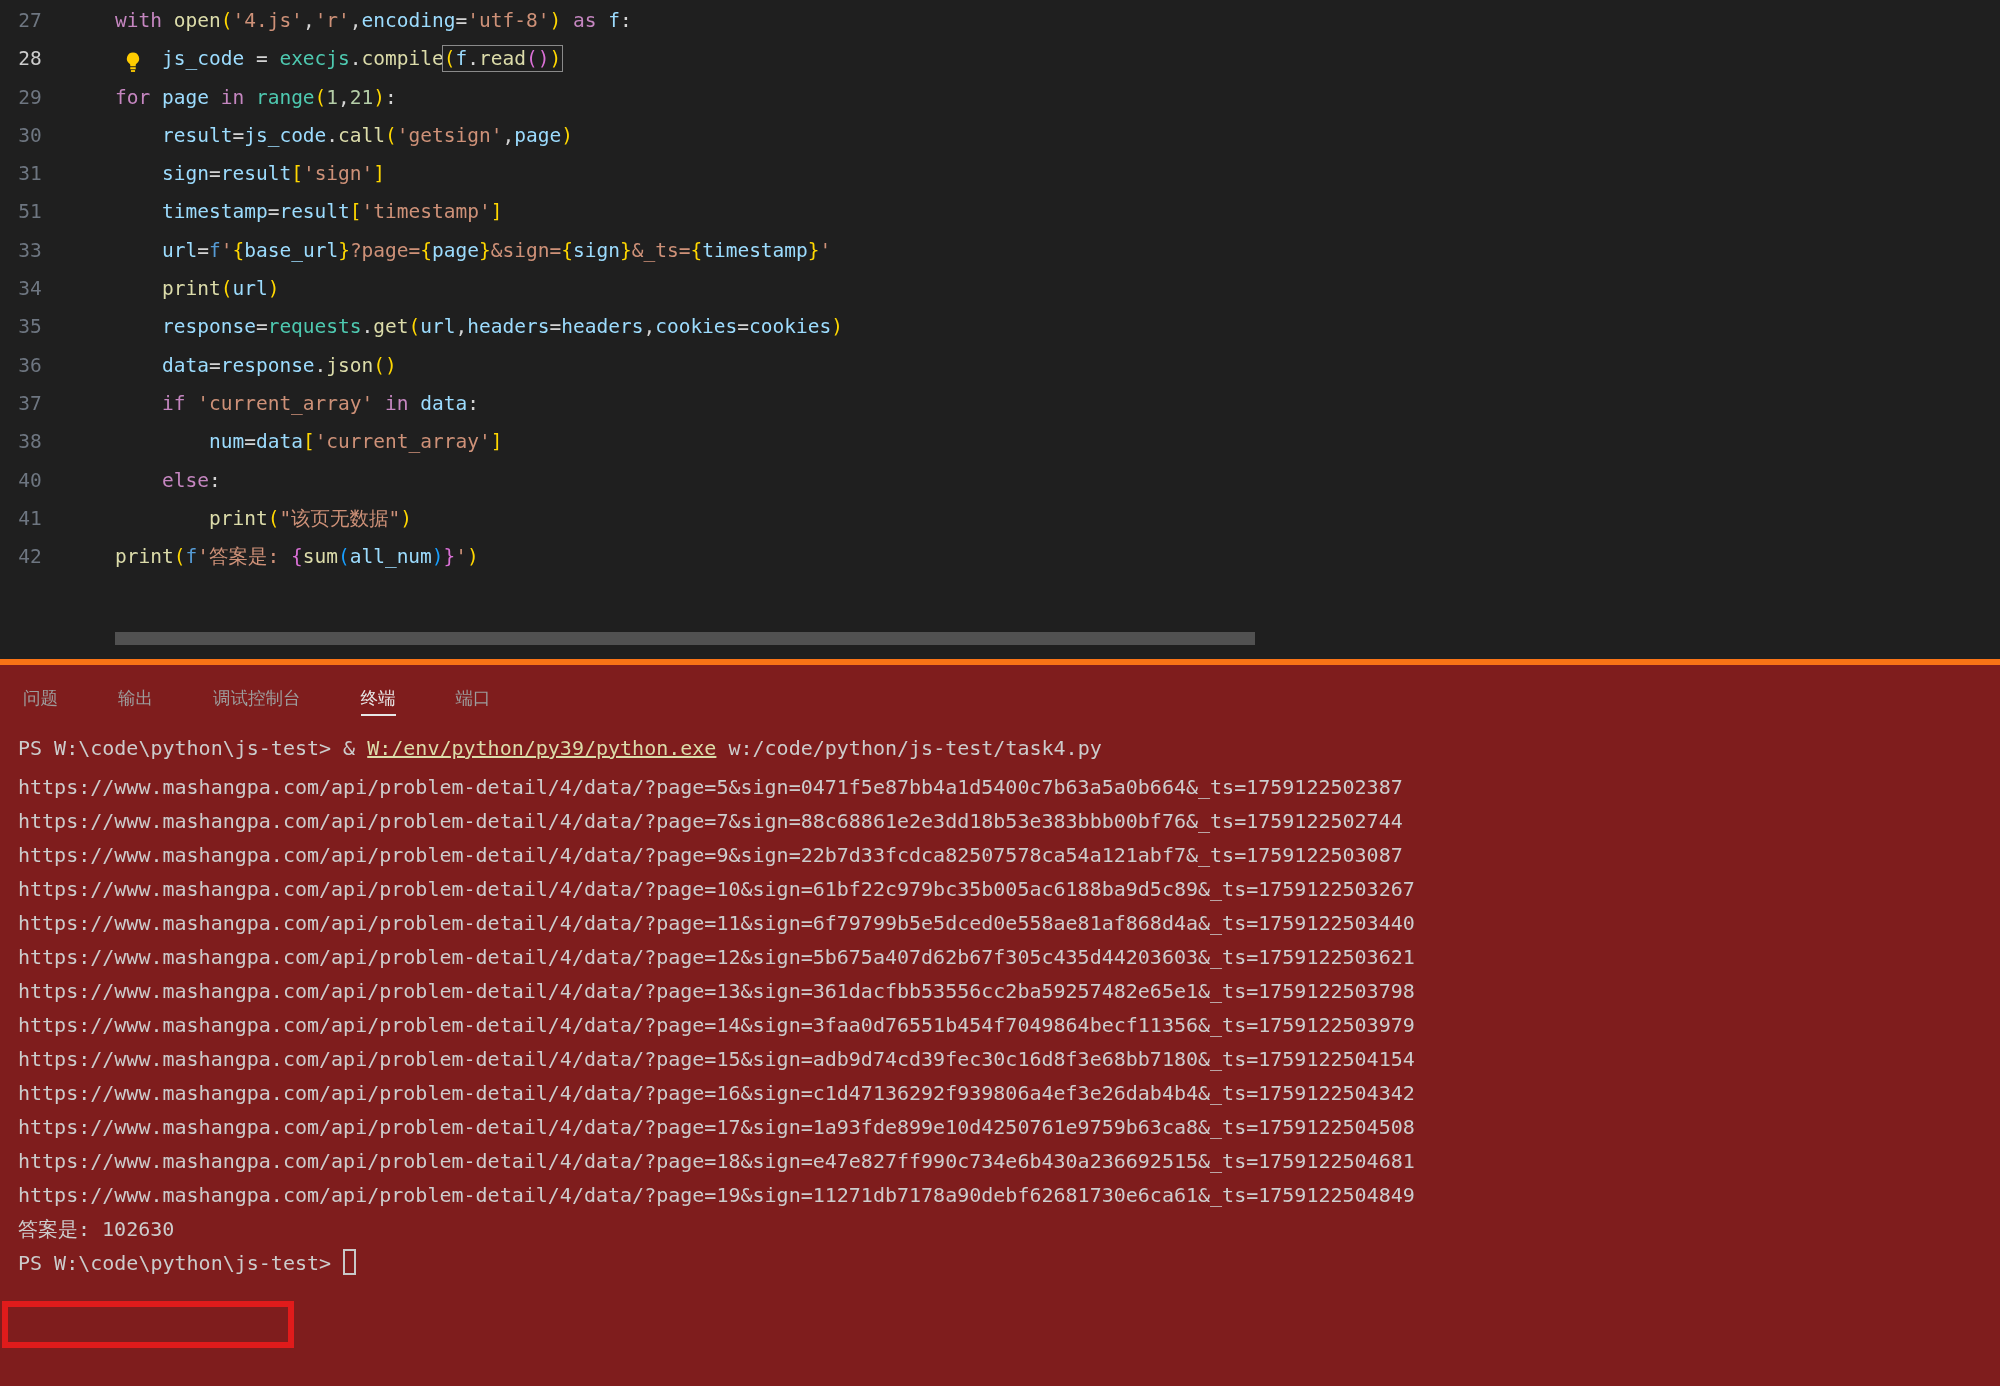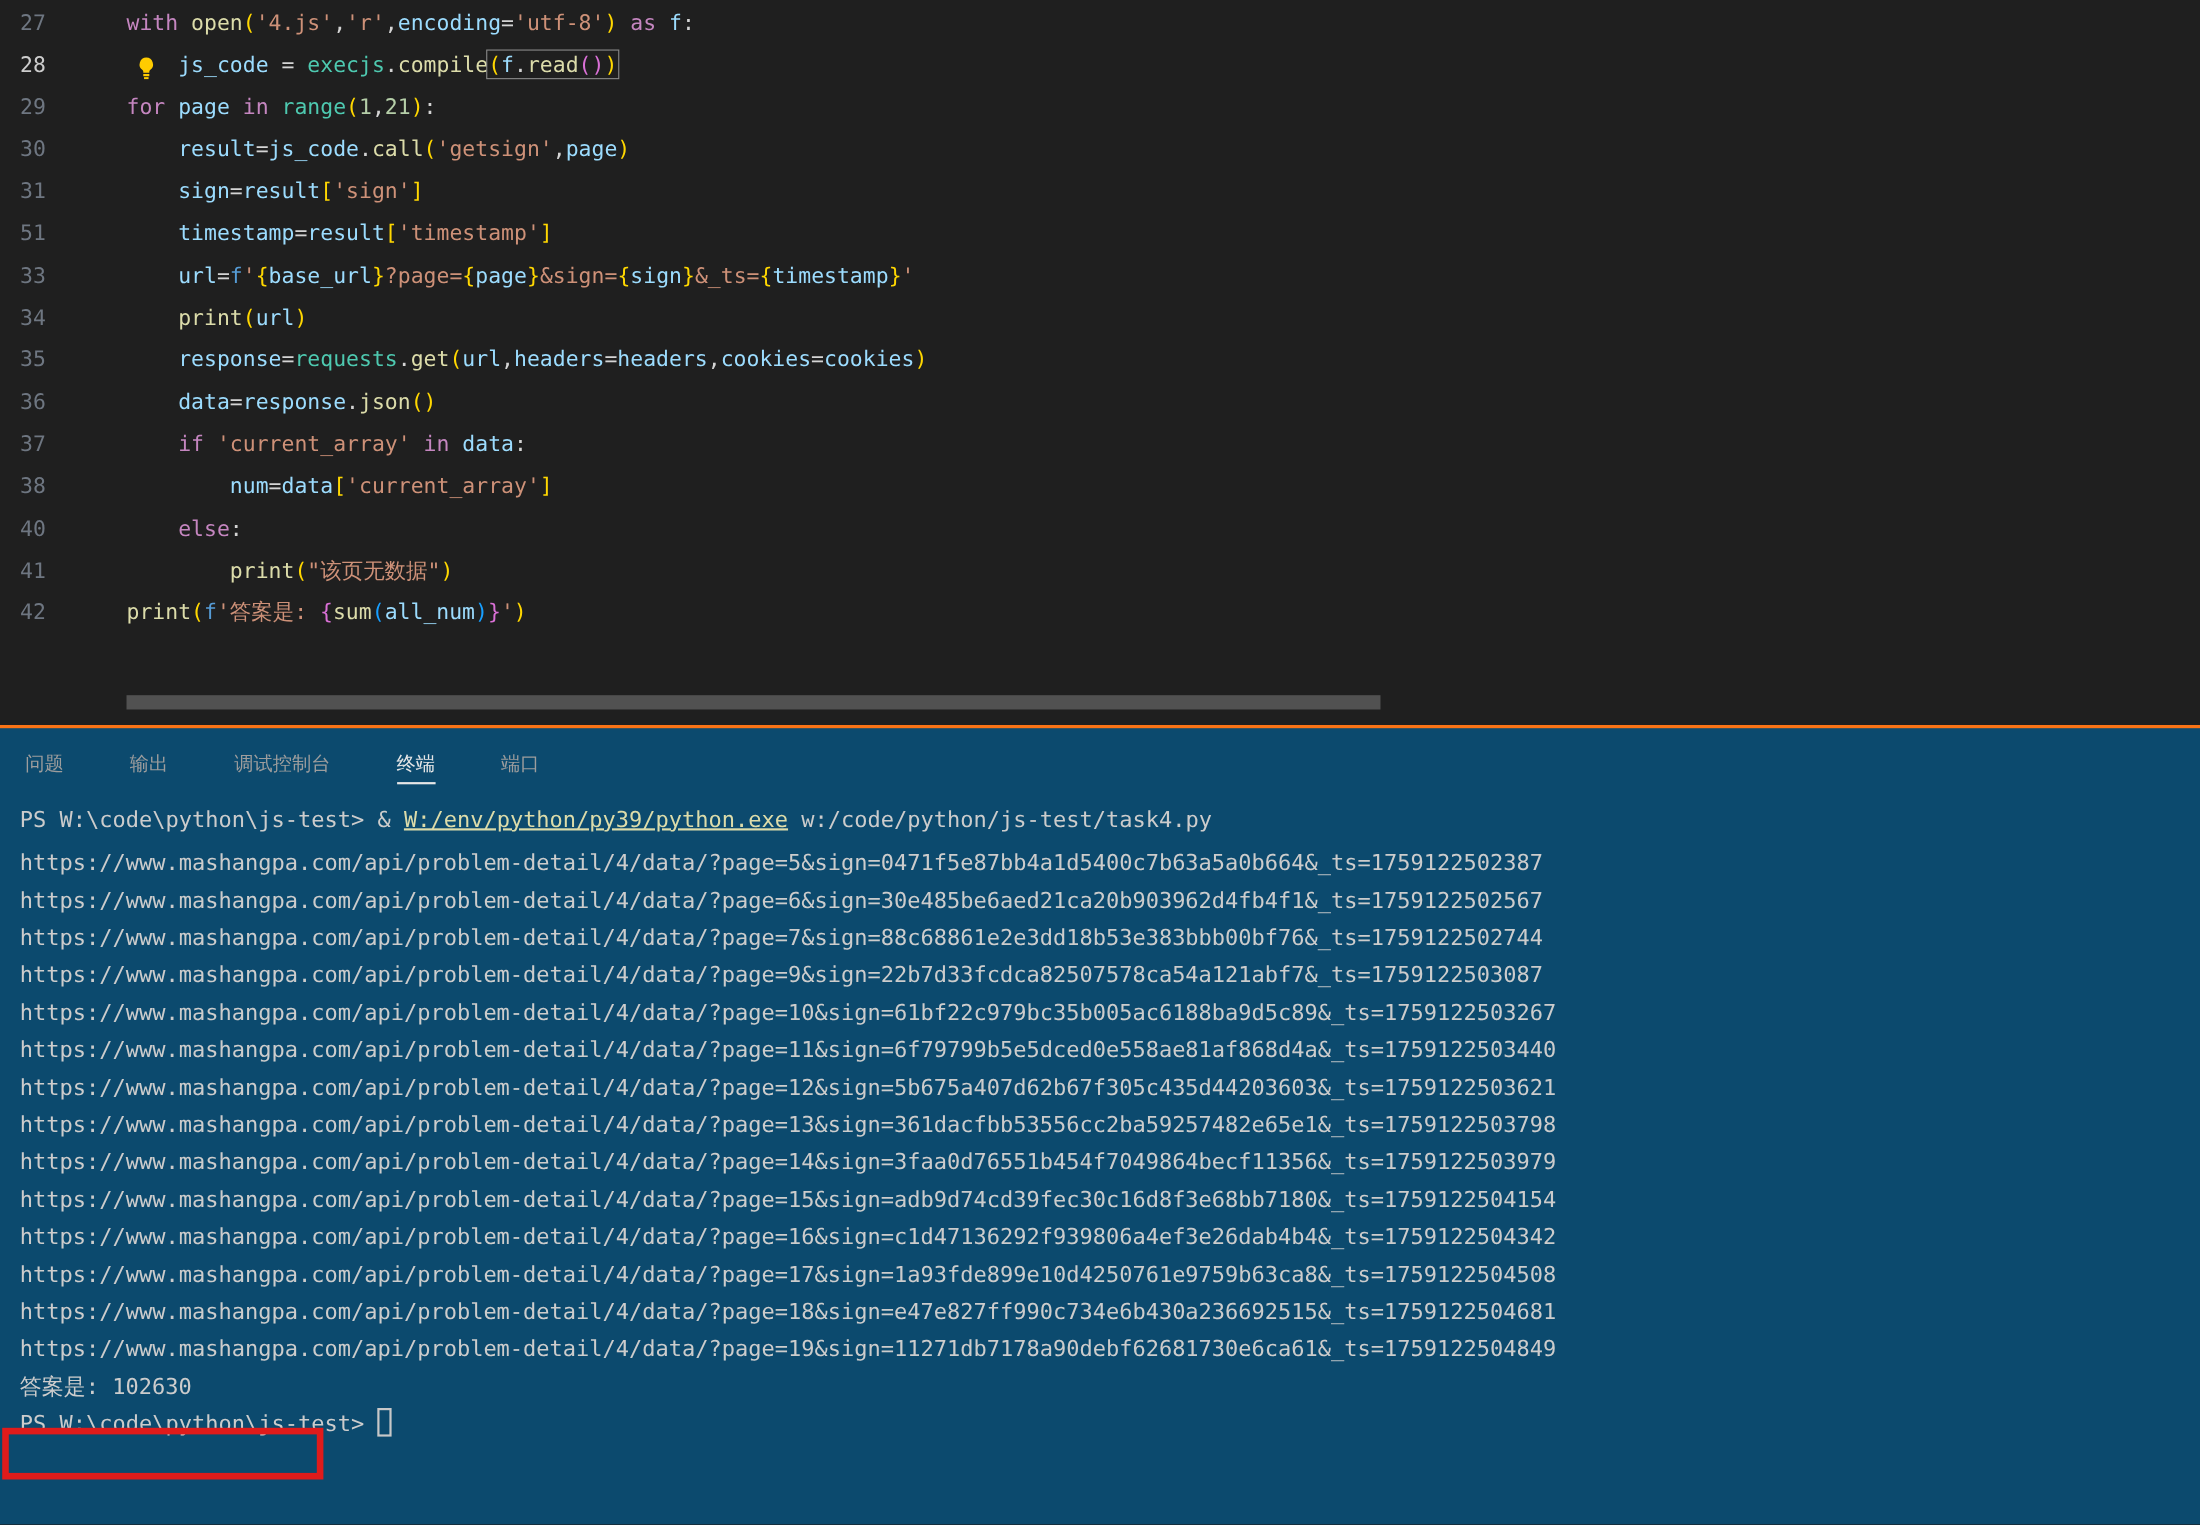--- a/index.html
+++ b/index.html
@@ -29,21 +29,21 @@
   .tk-mod { color:#4EC9B0; }
   .tk-cls { color:#4EC9B0; }
   .tk-fpre{ color:#569CD6; }
   .tk-ws  { color:#D4D4D4; }
   .boxed  { outline:1px solid #8a8a8a; outline-offset:1px;text-align:right; }
 
   .hscrollbar { position:absolute; left:115px; top:632px; width:1140px; height:13px;
                 background:#515151; }
 
   
-  .panel { height:727px; border-top:3px solid #f97316; background:#0c4a6e; }
+  .panel { height:727px; border-top:6px solid #f97316; background:#7f1d1d; }
   .panel-tabs { height:66px; display:flex; align-items:center; padding-left:23px;
                 gap:60px; font-family:"DejaVu Sans","Liberation Sans",sans-serif;
                 font-size:17.5px; }
   .panel-tab { color:#9d9d9d; height:66px; line-height:66px; position:relative;
                cursor:pointer; }
   .panel-tab.active { color:#e7e7e7; }
   .panel-tab.active::after { content:""; position:absolute; left:0; right:0;
                bottom:15px; height:2px; background:#e7e7e7; }
 
   
@@ -91,21 +91,20 @@
   <div class="panel-tabs" id="panel-tabs">
       <div class="panel-tab">问题</div>
       <div class="panel-tab">输出</div>
       <div class="panel-tab">调试控制台</div>
       <div class="panel-tab active">终端</div>
       <div class="panel-tab">端口</div>
     </div>
   <div class="terminal" id="terminal">
       <div class="term-line cmd-line"><span class="seg-plain">PS W:\code\python\js-test&gt; </span><span class="seg-plain">&amp; </span><span class="seg-exe">W:/env/python/py39/python.exe</span><span class="seg-arg"> w:/code/python/js-test/task4.py</span></div>
       <div class="term-line">https://www.mashangpa.com/api/problem-detail/4/data/?page=5&amp;sign=0471f5e87bb4a1d5400c7b63a5a0b664&amp;_ts=1759122502387</div>
-      <div class="term-line">https://www.mashangpa.com/api/problem-detail/4/data/?page=6&amp;sign=30e485be6aed21ca20b903962d4fb4f1&amp;_ts=1759122502567</div>
       <div class="term-line">https://www.mashangpa.com/api/problem-detail/4/data/?page=7&amp;sign=88c68861e2e3dd18b53e383bbb00bf76&amp;_ts=1759122502744</div>
       <div class="term-line">https://www.mashangpa.com/api/problem-detail/4/data/?page=9&amp;sign=22b7d33fcdca82507578ca54a121abf7&amp;_ts=1759122503087</div>
       <div class="term-line">https://www.mashangpa.com/api/problem-detail/4/data/?page=10&amp;sign=61bf22c979bc35b005ac6188ba9d5c89&amp;_ts=1759122503267</div>
       <div class="term-line">https://www.mashangpa.com/api/problem-detail/4/data/?page=11&amp;sign=6f79799b5e5dced0e558ae81af868d4a&amp;_ts=1759122503440</div>
       <div class="term-line">https://www.mashangpa.com/api/problem-detail/4/data/?page=12&amp;sign=5b675a407d62b67f305c435d44203603&amp;_ts=1759122503621</div>
       <div class="term-line">https://www.mashangpa.com/api/problem-detail/4/data/?page=13&amp;sign=361dacfbb53556cc2ba59257482e65e1&amp;_ts=1759122503798</div>
       <div class="term-line">https://www.mashangpa.com/api/problem-detail/4/data/?page=14&amp;sign=3faa0d76551b454f7049864becf11356&amp;_ts=1759122503979</div>
       <div class="term-line">https://www.mashangpa.com/api/problem-detail/4/data/?page=15&amp;sign=adb9d74cd39fec30c16d8f3e68bb7180&amp;_ts=1759122504154</div>
       <div class="term-line">https://www.mashangpa.com/api/problem-detail/4/data/?page=16&amp;sign=c1d47136292f939806a4ef3e26dab4b4&amp;_ts=1759122504342</div>
       <div class="term-line">https://www.mashangpa.com/api/problem-detail/4/data/?page=17&amp;sign=1a93fde899e10d4250761e9759b63ca8&amp;_ts=1759122504508</div>

